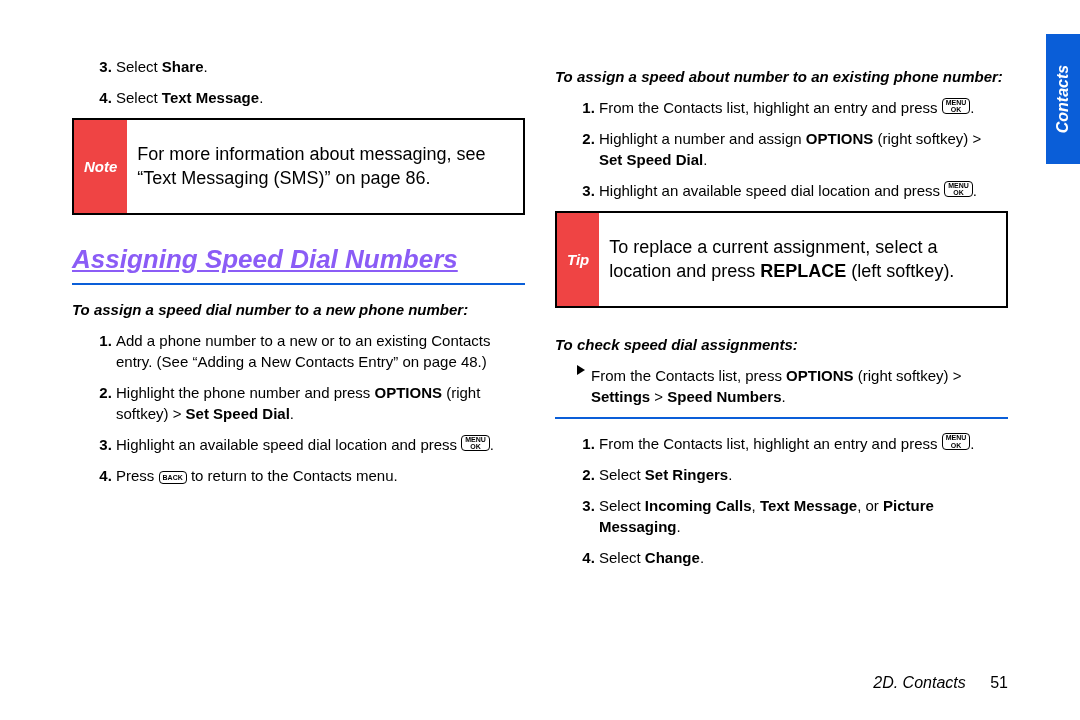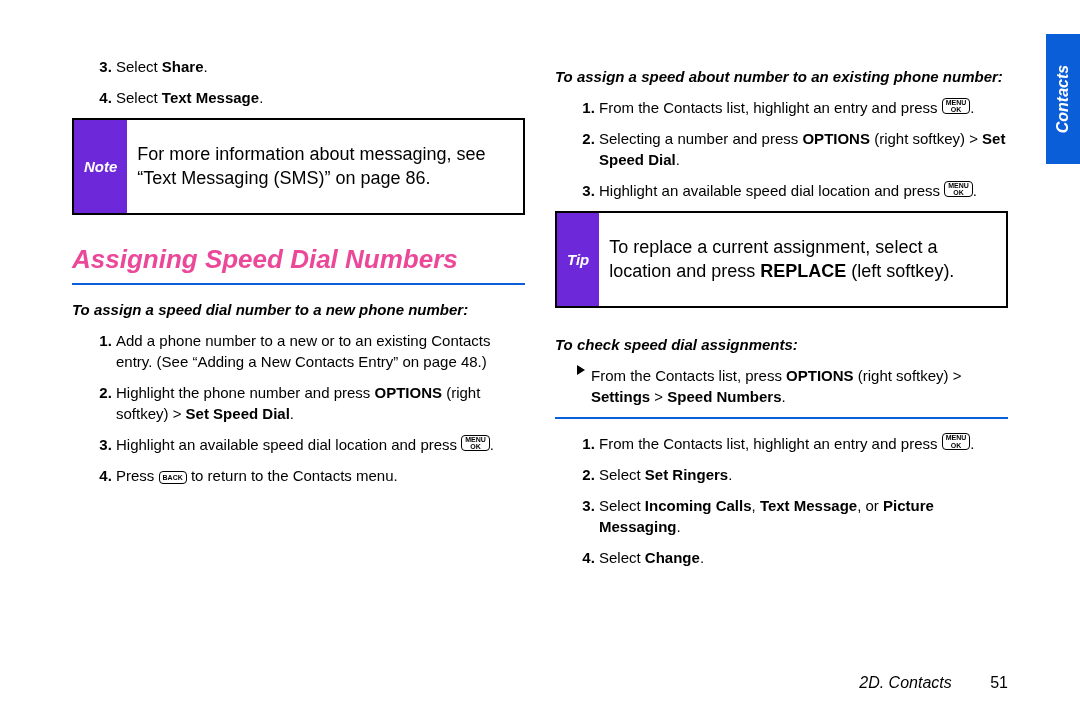--- a/index.html
+++ b/index.html
@@ -38,43 +38,44 @@
   }
   .bold { font-weight: bold; }
   p { margin: 0 0 10px 0; }
 
   .note-box {
     border: 2px solid #000;
     display: flex;
     margin: 8px 0 26px 0;
   }
   .note-label {
-    background: #6d28d9;
+    background: #ef4444;
     color: #fff;
     font-style: italic;
     font-weight: bold;
     padding: 16px 10px;
     display: flex;
     align-items: center;
     font-size: 15px;
   }
   .note-text {
     padding: 22px 10px;
     font-size: 18px;
     line-height: 1.35;
     flex: 1;
   }
 
   h2.section {
-    color: #ec4899;
+    color: #8b5cf6;
     font-style: italic;
     font-weight: bold;
     font-size: 26px;
     margin: 0 0 2px 0;
     padding-bottom: 4px;
+    text-decoration: underline;
   }
   .rule {
     border-top: 2px solid #0a5ed8;
     margin: 0 0 14px 0;
   }
 
   .sub {
     font-style: italic;
     font-weight: bold;
     margin: 10px 0 10px 0;
@@ -129,21 +130,21 @@
     white-space: nowrap;
   }
 
   .footer {
     position: absolute;
     bottom: 28px;
     right: 72px;
     font-size: 16px;
   }
   .footer .sec { font-style: italic; }
-  .footer .pg { margin-left: 34px; }
+  .footer .pg { margin-left: 20px; }
 </style>
 </head>
 <body>
 
 <div class="side-tab">
     <span>Contacts</span>
   </div>
 
 <div class="page">
 
@@ -174,21 +175,21 @@
     </ol>
 
   </div>
 
   <div class="col">
 
     <p class="sub">To assign a speed about number to an existing phone number:</p>
 
     <ol class="ol">
       <li><span>From the Contacts list, highlight an entry and press </span><span class="key"><span class="l1">MENU</span><span class="l2">OK</span></span><span>.</span></li>
-      <li><span>Selecting a number and press </span><span class="bold">OPTIONS</span><span> (right softkey) &gt; </span><span class="bold">Set Speed Dial</span><span>.</span></li>
+      <li><span>Highlight a number and assign </span><span class="bold">OPTIONS</span><span> (right softkey) &gt; </span><span class="bold">Set Speed Dial</span><span>.</span></li>
       <li><span>Highlight an available speed dial location and press </span><span class="key"><span class="l1">MENU</span><span class="l2">OK</span></span><span>.</span></li>
     </ol>
 
     <div class="note-box">
       <div class="note-label">Tip</div>
       <div class="note-text"><span>To replace a current assignment, select a location and press </span><span class="bold">REPLACE</span><span> (left softkey).</span></div>
     </div>
 
     <p class="sub">To check speed dial assignments:</p>
 

